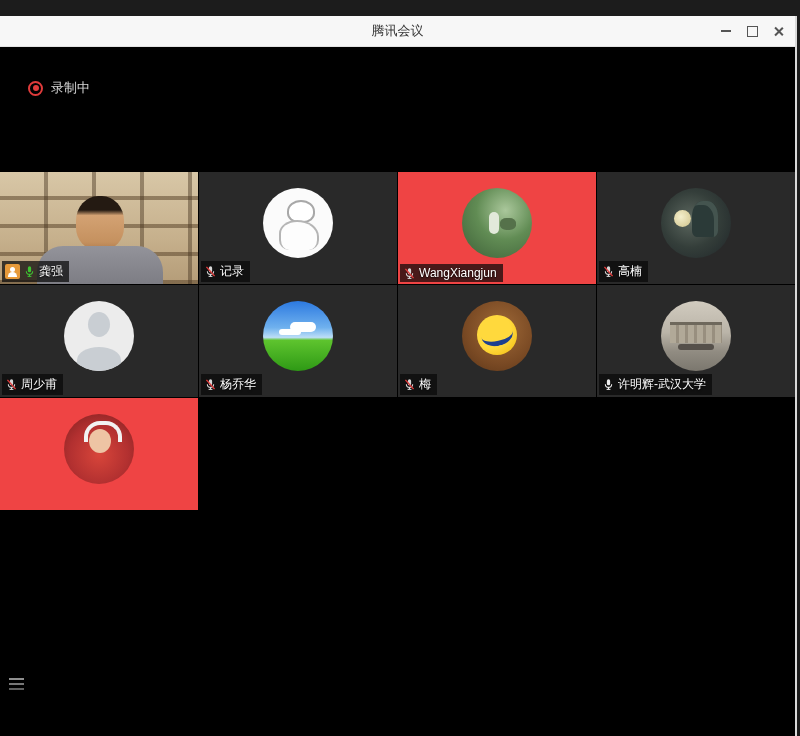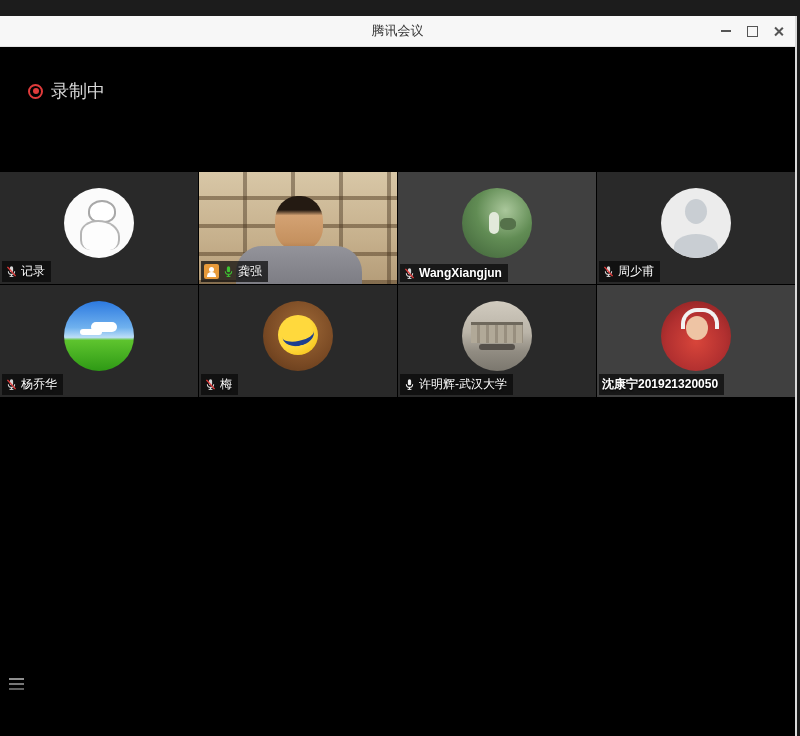--- a/index.html
+++ b/index.html
@@ -16,26 +16,26 @@
   .glyph-max{width:9px;height:9px;border:1.5px solid #555;}
   .glyph-close{position:relative;width:11px;height:11px;}
   .glyph-close::before,.glyph-close::after{content:"";position:absolute;left:5px;top:0;width:1.6px;height:11px;background:#555;}
   .glyph-close::before{transform:rotate(45deg);}
   .glyph-close::after{transform:rotate(-45deg);}
   
   .meeting{position:relative;height:700px;background:#000;}
   .rec{position:absolute;left:28px;top:32px;display:flex;align-items:center;gap:8px;}
   .rec-dot{width:11px;height:11px;border:2px solid #e03b3b;border-radius:50%;position:relative;}
   .rec-dot::after{content:"";position:absolute;left:2.5px;top:2.5px;width:6px;height:6px;border-radius:50%;background:#e03b3b;}
-  .rec-label{font-size:18px;color:#d8d8d8;}
+  .rec-label{font-size:13px;color:#d8d8d8;}
   
   .grid{position:absolute;left:0;top:125px;width:795px;display:grid;
     grid-template-columns:repeat(4,1fr);grid-auto-rows:112px;gap:1px;background:#000;}
   .tile{position:relative;background:#292929;overflow:hidden;cursor:pointer;}
-  .tile--light{background:#404040;font-weight:bold;}
+  .tile--light{background:#ef4444;}
   .tile--video{outline:2px solid #38b41e;outline-offset:-2px;}
   
   .name-label{position:absolute;left:2px;bottom:2px;max-width:calc(100% - 6px);
     display:flex;align-items:center;gap:3px;background:rgba(8,8,8,.72);
     padding:2px 6px 2px 3px;box-sizing:border-box;}
   .name-text{font-size:12px;color:#fff;white-space:nowrap;overflow:hidden;text-overflow:ellipsis;
     text-shadow:0 1px 2px #000;}
   .badge{position:relative;width:15px;height:15px;border-radius:2px;flex:0 0 auto;}
   .badge--host{background:#e79a3a;}
   .badge--member{background:#4586d8;}
@@ -159,63 +159,77 @@
   </div>
 
   <div class="meeting">
 
     <div class="rec">
       <span class="rec-dot"></span>
       <span class="rec-label">录制中</span>
     </div>
 
     <div class="grid">
-        <div class="tile">
-    <div class="av avatar--sketch-person"></div>
-    <div class="name-label">
-
-      <svg class="mic mic--muted" viewBox="0 0 24 24" width="13" height="13">
-        <rect class="mic-body" x="9" y="2.5" width="6" height="11" rx="3"></rect>
-        <path class="mic-arc" d="M6.2 11.5a5.8 5.8 0 0 0 11.6 0"></path>
-        <line class="mic-stem" x1="12" y1="17.5" x2="12" y2="20.5"></line>
-        <line class="mic-stem" x1="8.5" y1="21" x2="15.5" y2="21"></line>
-        <line class="mic-slash" x1="4.5" y1="3.5" x2="19.5" y2="20.5"></line>
-      </svg>
-      <span class="name-text">记录</span>
-    </div>
-  </div>
         <div class="tile tile--video">
     <div class="av avatar--video-man-bookshelf"></div>
     <div class="name-label">
       <span class="badge badge--host"></span>
       <svg class="mic mic--active" viewBox="0 0 24 24" width="13" height="13">
         <rect class="mic-body" x="9" y="2.5" width="6" height="11" rx="3"></rect>
         <path class="mic-arc" d="M6.2 11.5a5.8 5.8 0 0 0 11.6 0"></path>
         <line class="mic-stem" x1="12" y1="17.5" x2="12" y2="20.5"></line>
         <line class="mic-stem" x1="8.5" y1="21" x2="15.5" y2="21"></line>
         <line class="mic-slash" x1="4.5" y1="3.5" x2="19.5" y2="20.5"></line>
       </svg>
       <span class="name-text">龚强</span>
     </div>
   </div>
+        <div class="tile">
+    <div class="av avatar--sketch-person"></div>
+    <div class="name-label">
+
+      <svg class="mic mic--muted" viewBox="0 0 24 24" width="13" height="13">
+        <rect class="mic-body" x="9" y="2.5" width="6" height="11" rx="3"></rect>
+        <path class="mic-arc" d="M6.2 11.5a5.8 5.8 0 0 0 11.6 0"></path>
+        <line class="mic-stem" x1="12" y1="17.5" x2="12" y2="20.5"></line>
+        <line class="mic-stem" x1="8.5" y1="21" x2="15.5" y2="21"></line>
+        <line class="mic-slash" x1="4.5" y1="3.5" x2="19.5" y2="20.5"></line>
+      </svg>
+      <span class="name-text">记录</span>
+    </div>
+  </div>
         <div class="tile tile--light">
     <div class="av avatar--garden-person"></div>
     <div class="name-label">
 
       <svg class="mic mic--muted" viewBox="0 0 24 24" width="13" height="13">
         <rect class="mic-body" x="9" y="2.5" width="6" height="11" rx="3"></rect>
         <path class="mic-arc" d="M6.2 11.5a5.8 5.8 0 0 0 11.6 0"></path>
         <line class="mic-stem" x1="12" y1="17.5" x2="12" y2="20.5"></line>
         <line class="mic-stem" x1="8.5" y1="21" x2="15.5" y2="21"></line>
         <line class="mic-slash" x1="4.5" y1="3.5" x2="19.5" y2="20.5"></line>
       </svg>
       <span class="name-text">WangXiangjun</span>
     </div>
   </div>
         <div class="tile">
+    <div class="av avatar--robot-figure"></div>
+    <div class="name-label">
+
+      <svg class="mic mic--muted" viewBox="0 0 24 24" width="13" height="13">
+        <rect class="mic-body" x="9" y="2.5" width="6" height="11" rx="3"></rect>
+        <path class="mic-arc" d="M6.2 11.5a5.8 5.8 0 0 0 11.6 0"></path>
+        <line class="mic-stem" x1="12" y1="17.5" x2="12" y2="20.5"></line>
+        <line class="mic-stem" x1="8.5" y1="21" x2="15.5" y2="21"></line>
+        <line class="mic-slash" x1="4.5" y1="3.5" x2="19.5" y2="20.5"></line>
+      </svg>
+      <span class="name-text">高楠</span>
+    </div>
+  </div>
+        <div class="tile">
     <div class="av avatar--default-silhouette"></div>
     <div class="name-label">
 
       <svg class="mic mic--muted" viewBox="0 0 24 24" width="13" height="13">
         <rect class="mic-body" x="9" y="2.5" width="6" height="11" rx="3"></rect>
         <path class="mic-arc" d="M6.2 11.5a5.8 5.8 0 0 0 11.6 0"></path>
         <line class="mic-stem" x1="12" y1="17.5" x2="12" y2="20.5"></line>
         <line class="mic-stem" x1="8.5" y1="21" x2="15.5" y2="21"></line>
         <line class="mic-slash" x1="4.5" y1="3.5" x2="19.5" y2="20.5"></line>
       </svg>
@@ -259,24 +273,20 @@
         <path class="mic-arc" d="M6.2 11.5a5.8 5.8 0 0 0 11.6 0"></path>
         <line class="mic-stem" x1="12" y1="17.5" x2="12" y2="20.5"></line>
         <line class="mic-stem" x1="8.5" y1="21" x2="15.5" y2="21"></line>
         <line class="mic-slash" x1="4.5" y1="3.5" x2="19.5" y2="20.5"></line>
       </svg>
       <span class="name-text">许明辉-武汉大学</span>
     </div>
   </div>
         <div class="tile tile--light">
     <div class="av avatar--headphone-girl"></div>
-    <div class="name-label">
-
-      <span class="name-text">沈康宁201921320050</span>
-    </div>
   </div>
       </div>
 
     <div class="layout-toggle">
       <span class="list-icon"></span>
     </div>
 
   </div>
 </div>
 

